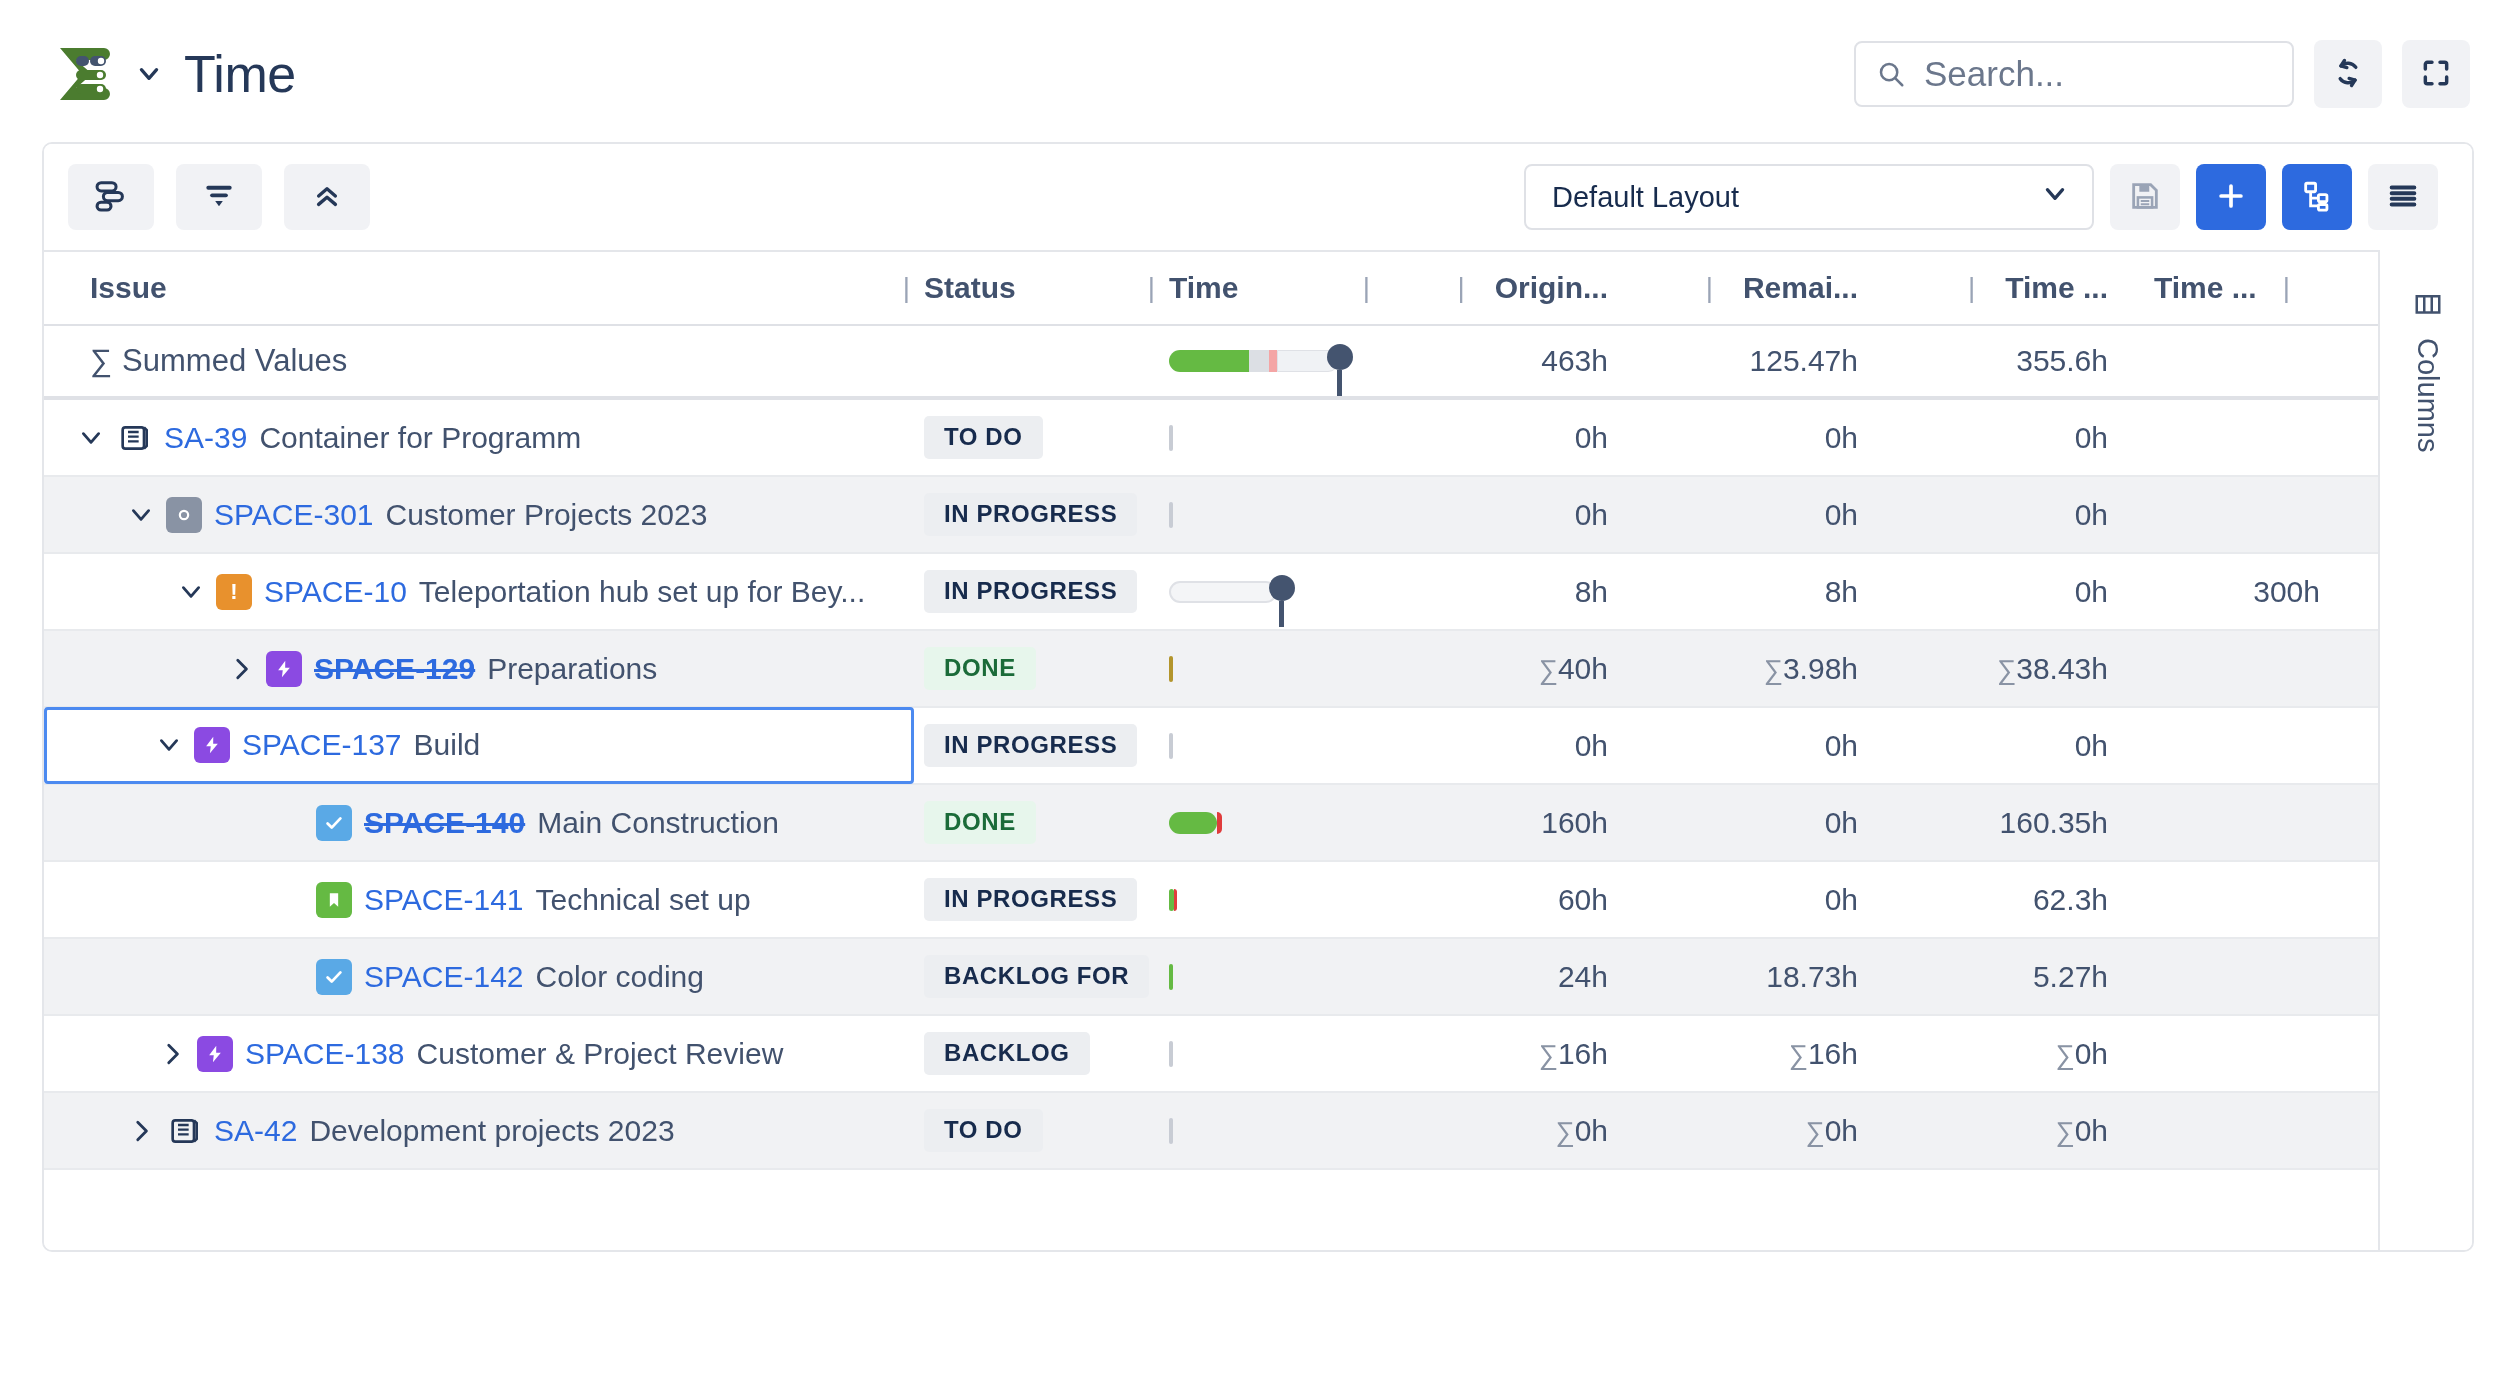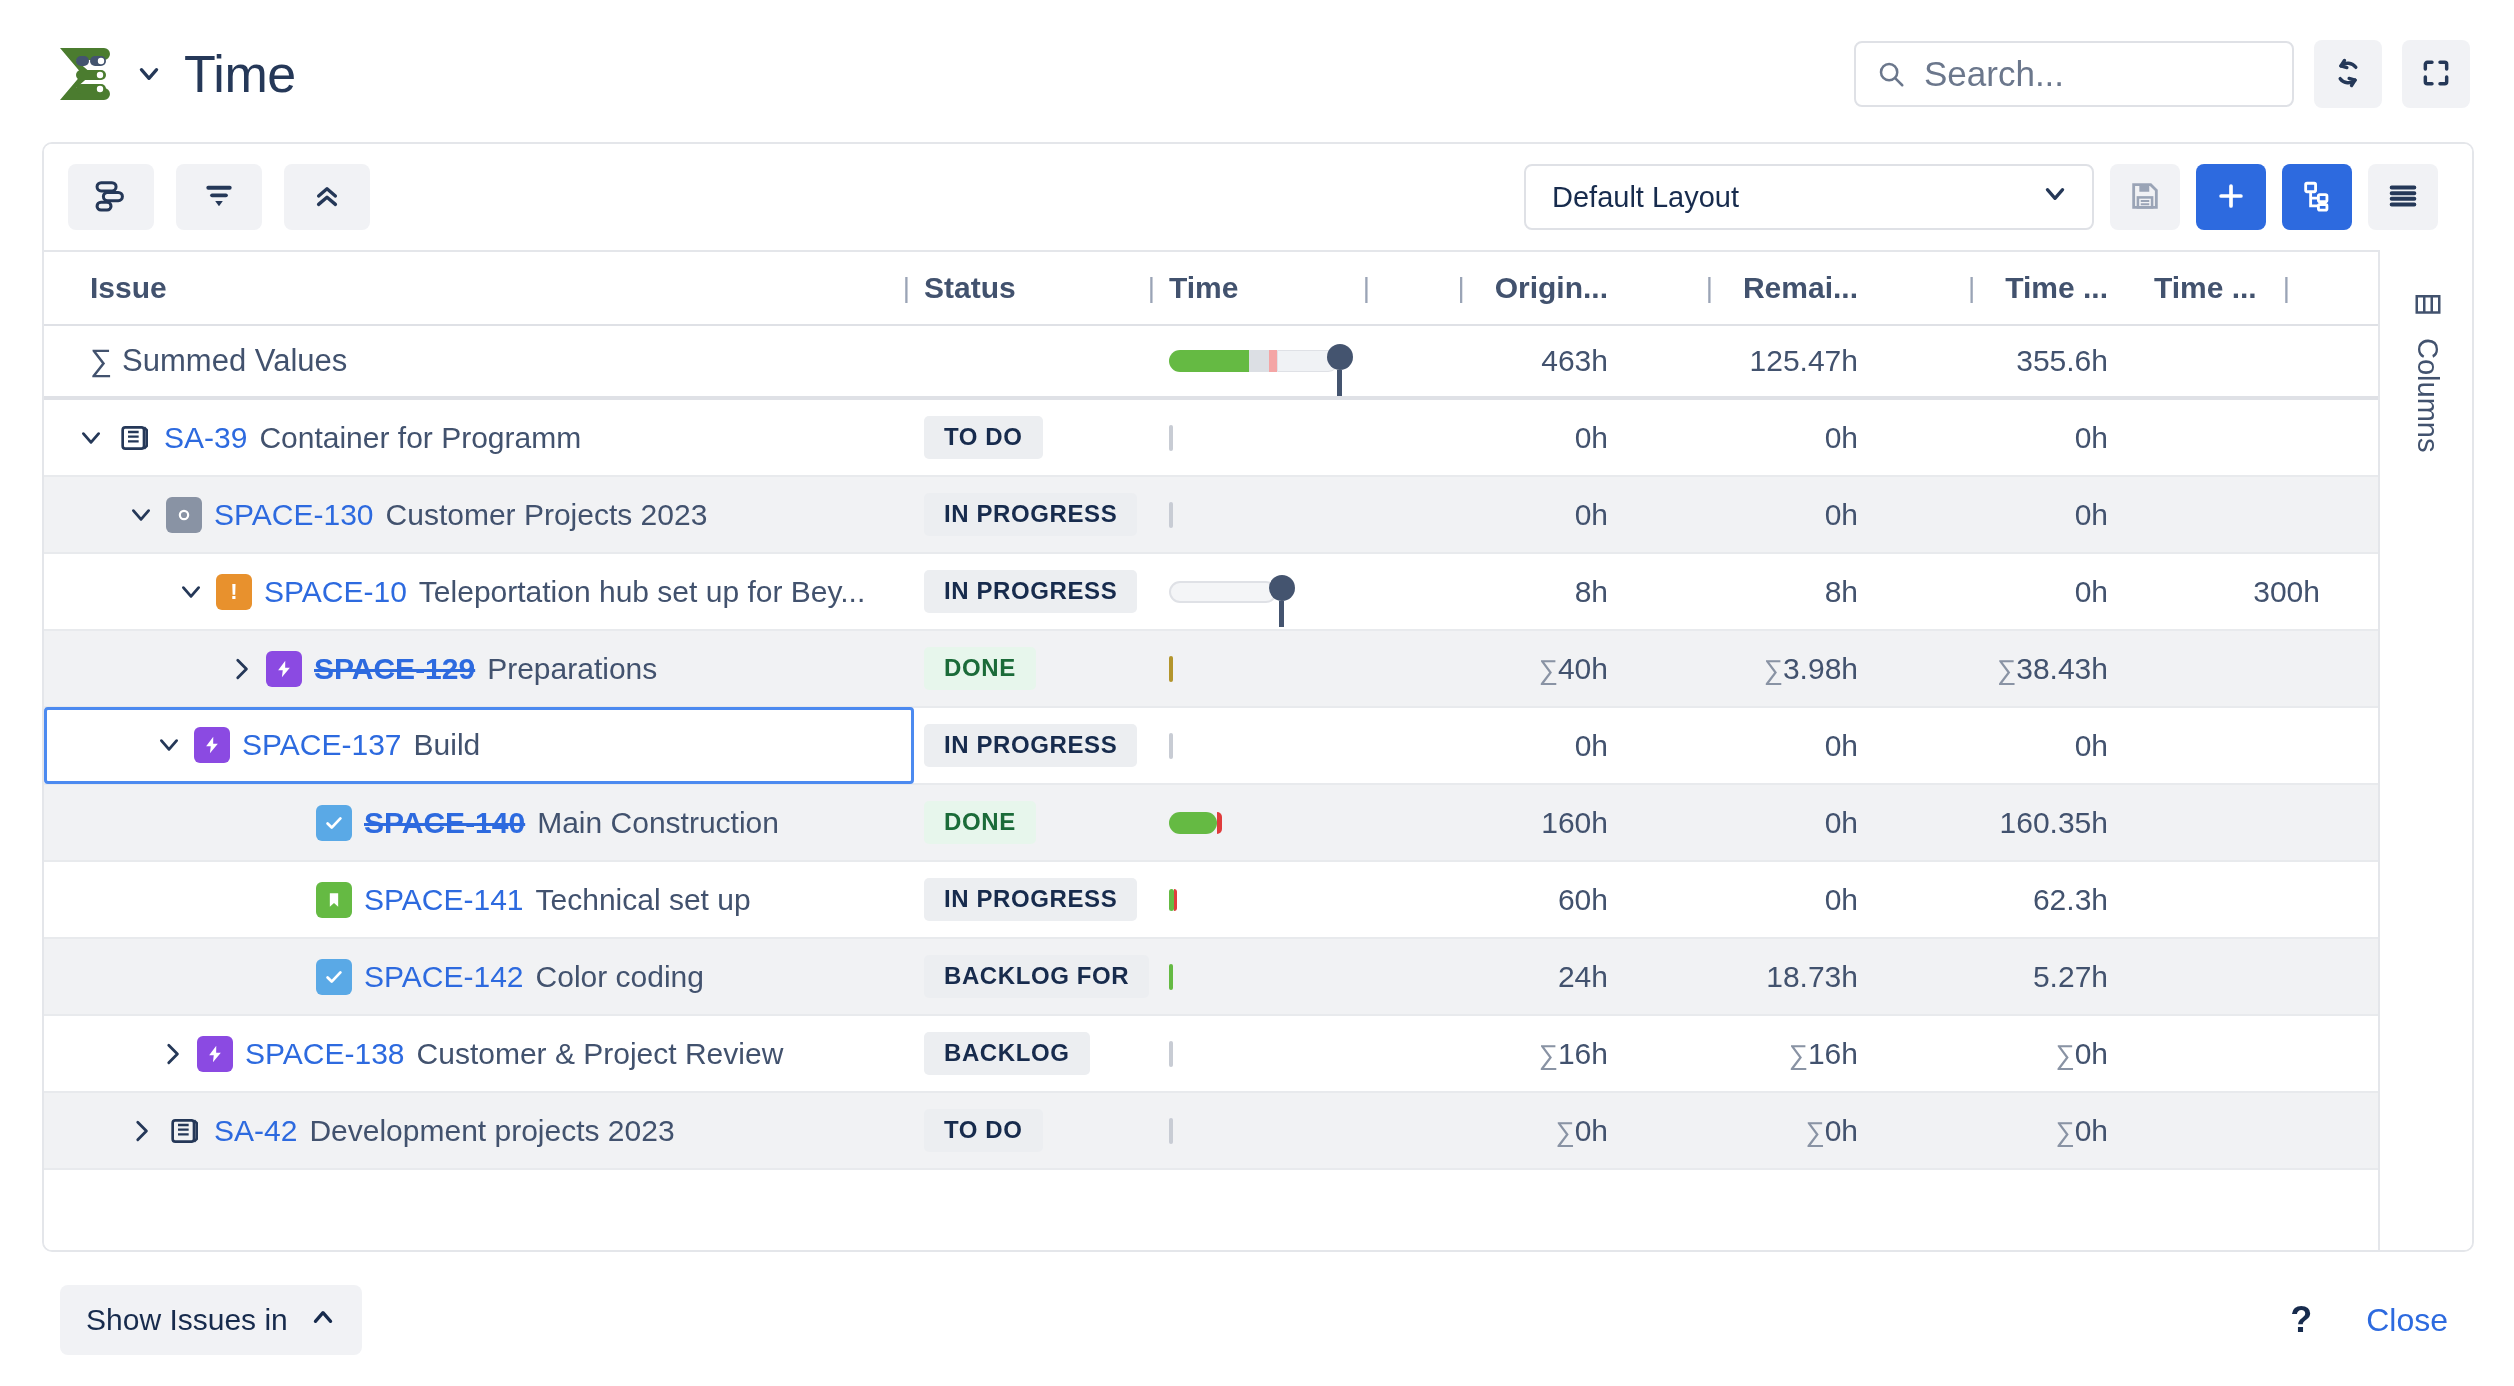--- a/index.html
+++ b/index.html
@@ -501,21 +501,21 @@
                 <span class="twisty">
                   <svg viewBox="0 0 24 24" width="26" height="26">
                     <path d="M5 8l7 8 7-8" fill="none" stroke="#253858" stroke-width="2.6" stroke-linecap="round" stroke-linejoin="round"></path>
                   </svg>
                 </span>
                 <span class="itype sub">
                   <svg viewBox="0 0 24 24" width="20" height="20">
                     <circle cx="12" cy="12" r="5" fill="none" stroke="#ffffff" stroke-width="2.6"></circle>
                   </svg>
                 </span>
-                <span class="ikey">SPACE-130</span>
+                <span class="ikey">SPACE-301</span>
                 <span class="isum">Customer Projects 2023</span>
               </div>
               <div class="c-status"><span class="badge">IN PROGRESS</span></div>
               <div class="c-time">
                 <div class="tbar">
                   <div class="tick"></div>
                 </div>
               </div>
               <div class="c-orig num">0h</div>
               <div class="c-rem num">0h</div>
@@ -738,28 +738,14 @@
               <rect x="3" y="5" width="18" height="13" fill="none" stroke="#42526e" stroke-width="2"></rect>
               <path d="M9 5v13M15 5v13" stroke="#42526e" stroke-width="2"></path>
             </svg>
           </span>
           <span>Columns</span>
         </div>
       </div>
     </div>
   </div>
 
-  <div class="footer">
-    <button class="show-issues">
-      <span>Show Issues in</span>
-      <span>
-        <svg viewBox="0 0 24 24" width="26" height="26">
-            <path d="M5 16l7-8 7 8" fill="none" stroke="#172b4d" stroke-width="3" stroke-linecap="round" stroke-linejoin="round"></path>
-          </svg>
-      </span>
-    </button>
-    <div class="footer-right">
-      <span class="help-q">?</span>
-      <span class="close-link">Close</span>
-    </div>
-  </div>
 
 </div>
 
 </body></html>

